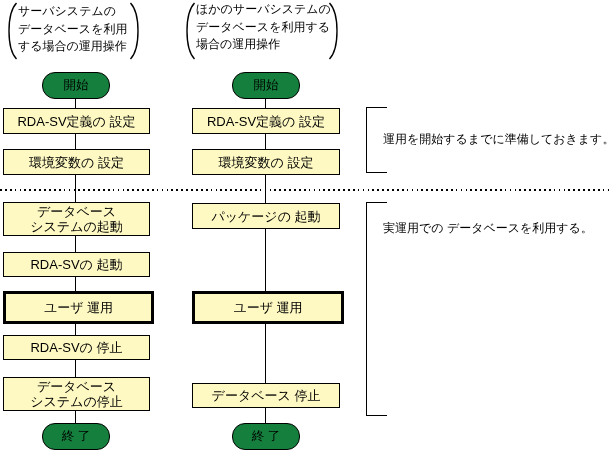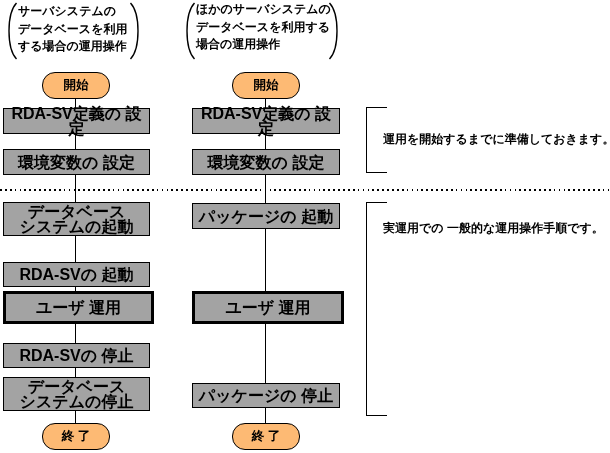--- a/index.html
+++ b/index.html
@@ -7,21 +7,20 @@
     width: 610px; height: 453px;
     background: #ffffff;
     font-family: "Liberation Sans", "DejaVu Sans", sans-serif;
     color: #000000;
     overflow: hidden;
   }
   #diagram {
     position: relative;
     width: 610px; height: 453px;
     background: #ffffff;
-    font-weight: bold;
   }
 
   
   .vline {
     position: absolute;
     width: 1.5px;
     background: #000;
     z-index: 1;
   }
   #flow-line-1 { left: 74.5px; top: 96px; height: 328px; }
@@ -32,39 +31,39 @@
     position: absolute;
     left: 0; top: 189px;
     width: 610px; height: 1.7px;
     background: repeating-linear-gradient(to right, #000 0 1.7px, transparent 1.7px 4.9px);
     z-index: 0;
   }
 
   
   .box {
     position: absolute;
-    background: #a3a3a3;
+    background: #fef9c3;
     border: 1.5px solid #000;
     display: flex;
     align-items: center;
     justify-content: center;
     text-align: center;
-    font-size: 16px;
+    font-size: 13px;
     line-height: 15px;
     white-space: pre-line;
     z-index: 2;
   }
   .box.thick { border-width: 3px; text-align: center; }
   .col1 { left: 3px;   width: 145px; }
   .col2 { left: 192px; width: 146px; }
 
   
   .oval {
     position: absolute;
-    background: #fdba74;
+    background: #15803d;
     border: 1.5px solid #000;
     border-radius: 13px;
     display: flex;
     align-items: center;
     justify-content: center;
     font-size: 12.5px;
     z-index: 2;
   }
 
   
@@ -95,23 +94,23 @@
     z-index: 2;
   }
   #annotation-prepare { left: 383px; top: 131px; }
   #annotation-actual  { left: 383px; top: 220px; }
 
   
   #c1-start { left: 42px;  top: 72px;  width: 66px; height: 25px; }
   #c1-s1 { top: 108px; height: 24px; }
   #c1-s2 { top: 149px; height: 24px; }
   #c1-s3 { top: 202px; height: 32px; }
-  #c1-s4 { top: 262px; height: 23px; }
+  #c1-s4 { top: 252px; height: 23px; }
   #c1-s5 { top: 291px; height: 27px; }
-  #c1-s6 { top: 343px; height: 23px; }
+  #c1-s6 { top: 335px; height: 23px; }
   #c1-s7 { top: 377px; height: 32px; }
   #c1-end { left: 42px; top: 423px; width: 66px; height: 25px; }
 
   #c2-start { left: 232px; top: 72px;  width: 66px; height: 25px; }
   #c2-s1 { top: 108px; height: 24px; }
   #c2-s2 { top: 149px; height: 24px; }
   #c2-s3 { top: 203px; height: 24px; }
   #c2-s4 { top: 291px; height: 27px; }
   #c2-s5 { top: 383px; height: 23px; }
   #c2-end { left: 232px; top: 423px; width: 66px; height: 25px; }
@@ -156,22 +155,22 @@
   <div class="box col1" id="c1-s6">RDA-SVの 停止</div>
   <div class="box col1" id="c1-s7">データベース
 システムの停止</div>
   <div class="oval" id="c1-end">終 了</div>
 
   <div class="oval" id="c2-start">開始</div>
   <div class="box col2" id="c2-s1">RDA-SV定義の 設定</div>
   <div class="box col2" id="c2-s2">環境変数の 設定</div>
   <div class="box col2" id="c2-s3">パッケージの 起動</div>
   <div class="box col2 thick" id="c2-s4">ユーザ 運用</div>
-  <div class="box col2" id="c2-s5">パッケージの 停止</div>
+  <div class="box col2" id="c2-s5">データベース 停止</div>
   <div class="oval" id="c2-end">終 了</div>
 
   <div class="bracket" id="bracket-prepare"></div>
   <div class="annotation" id="annotation-prepare">運用を開始するまでに準備しておきます。</div>
 
   <div class="bracket" id="bracket-actual"></div>
-  <div class="annotation" id="annotation-actual">実運用での 一般的な運用操作手順です。</div>
+  <div class="annotation" id="annotation-actual">実運用での データベースを利用する。</div>
 
 </div>
 
 </body></html>

